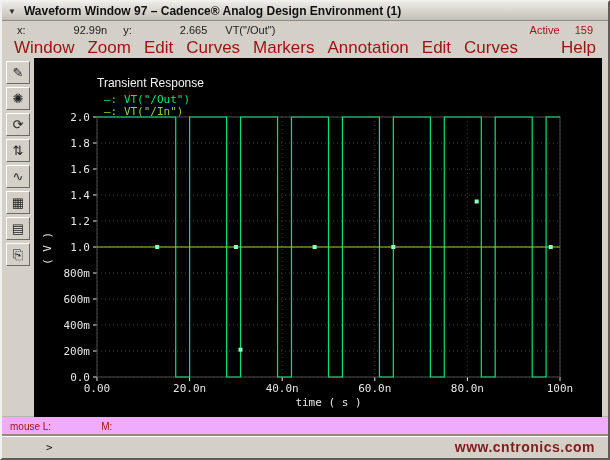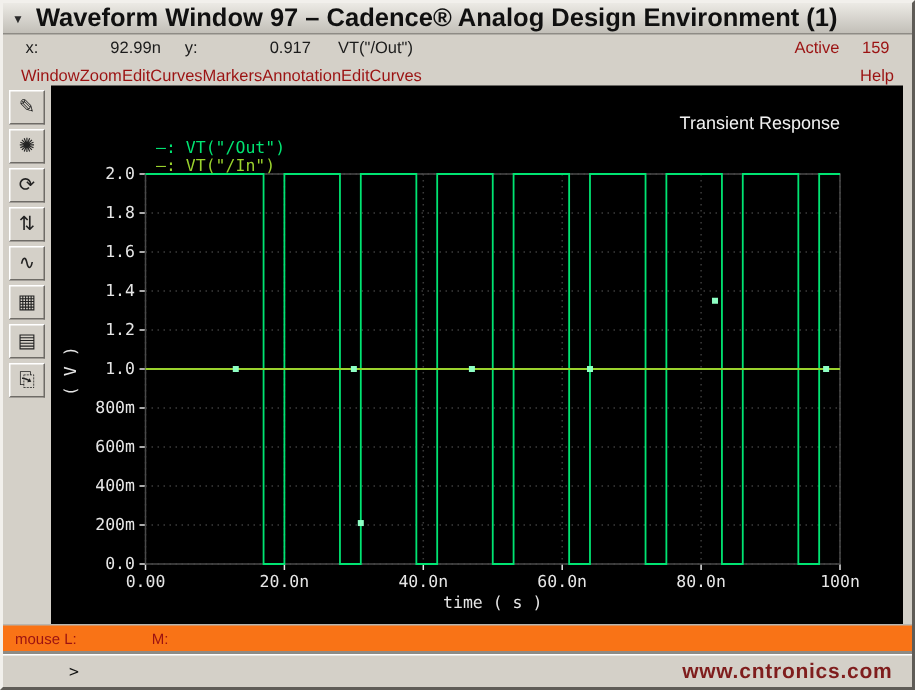--- a/index.html
+++ b/index.html
@@ -5,56 +5,56 @@
   * { margin:0; padding:0; box-sizing:border-box; }
   html,body { width:610px; height:460px; overflow:hidden; }
   body { font-family:"Liberation Sans",sans-serif; background:#9a9a9a; }
 
   .window { width:610px; height:460px; background:#d4d0c8; display:flex; flex-direction:column;
             border:2px solid; border-color:#f2f0ec #5f5c57 #5f5c57 #f2f0ec; }
 
   .titlebar { flex:0 0 19px; background:linear-gradient(#eceae5,#c2bfb8); display:flex; align-items:center;
               gap:8px; padding:0 6px; border-bottom:1px solid #8e8b85; }
   .win-arrow { font-size:8px; color:#2a2a2a; }
-  .title-text { font-size:17px; font-weight:bold; color:#101010; white-space:nowrap; }
+  .title-text { font-size:12px; font-weight:bold; color:#101010; white-space:nowrap; }
 
   .readout { flex:0 0 17px; display:flex; align-items:center; font-size:11px; color:#1b1b1b; padding:0 15px; }
   .readout .lab { margin-right:4px; }
   .readout .val { margin-right:16px;padding-left:44px; }
   .readout .trace { margin-left:2px; }
   .active-group { margin-left:auto; color:#9b1212; }
   .active-group .avl { margin-right:12px; }
 
-  .menubar { flex:0 0 17px; display:flex; align-items:flex-end; gap:0; padding:0 12px;
-             font-size:11px; color:#9b1212; }
+  .menubar { flex:0 0 17px; display:flex; align-items:flex-start; gap:13px; padding:0 12px;
+             font-size:17px; color:#9b1212; }
   .menu-item { cursor:default; white-space:nowrap; }
   .menu-help { margin-left:auto; }
 
   .body { flex:1 1 auto; display:flex; min-height:0; background:#d4d0c8; }
   .toolbar { flex:0 0 32px; display:flex; flex-direction:column; align-items:center; padding-top:3px; gap:3px; }
   .tool-btn { width:24px; height:23px; background:#d4d0c8; border:1px solid;
               border-color:#ffffff #6e6b66 #6e6b66 #ffffff; color:#222; font-size:13px; line-height:1;
               display:flex; align-items:center; justify-content:center; font-family:"DejaVu Sans",sans-serif; }
 
   .plot-wrap { flex:1 1 auto; padding:0 6px 2px 0; }
   .plot-area { position:relative; width:568px; height:359px; background:#000; }
   .plot-area svg { position:absolute; left:0; top:0; }
 
-  .plot-title { position:absolute; left:63px; width:463px; top:18px; text-align:right;
+  .plot-title { position:absolute; left:63px; width:463px; top:18px; text-align:left;
                 color:#f2f2f2; font-size:12px; }
   .legend { position:absolute; left:70px; top:36px; font-size:11px;
             font-family:"DejaVu Sans Mono",monospace; }
   .legend-row { height:12px; line-height:12px; white-space:nowrap; }
   .ylabel { position:absolute; left:-17px; top:184px; width:60px; text-align:center;
             transform:rotate(-90deg); color:#e6e6e6; font-size:11px; font-family:"DejaVu Sans Mono",monospace; }
   .xlabel { position:absolute; left:63px; width:463px; top:338px; text-align:center;
             color:#e6e6e6; font-size:11px; font-family:"DejaVu Sans Mono",monospace; }
 
   .statusbar { flex:0 0 20px; display:flex; align-items:center; font-size:10px; color:#9b1212;
-               padding:0 8px; background:#f97316; border-top:1px solid #b8b5af; }
+               padding:0 8px; background:#f0abfc; border-top:1px solid #b8b5af; }
   .sb-val { margin-left:7px; }
   .sb-m { margin-left:50px; }
   .sb-right { margin-left:auto; white-space:nowrap; }
 
   .promptrow { flex:0 0 22px; position:relative; display:flex; align-items:center; font-size:11px;
                color:#111; background:#d4d0c8; border-top:1px solid #ffffff; box-shadow:0 -2px 0 #8e8b85; }
   .prompt { margin-left:44px; font-family:"DejaVu Sans Mono",monospace; }
   .watermark { position:absolute; right:13px; bottom:3px; color:#7f1d1d; font-weight:bold;
                font-size:14px; letter-spacing:.5px; }
 </style>
@@ -65,21 +65,21 @@
 
   <div class="titlebar">
     <span class="win-arrow">▼</span>
     <span class="title-text">Waveform Window 97 – Cadence® Analog Design Environment (1)</span>
   </div>
 
   <div class="readout">
     <span class="lab">x:</span>
     <span class="val">92.99n</span>
     <span class="lab">y:</span>
-    <span class="val">0.917</span>
+    <span class="val">2.665</span>
     <span class="trace">VT("/Out")</span>
     <span class="active-group">
       <span class="avl">Active</span>
       <span>159</span>
     </span>
   </div>
 
   <div class="menubar">
 
     <span class="menu-item">Window</span>

